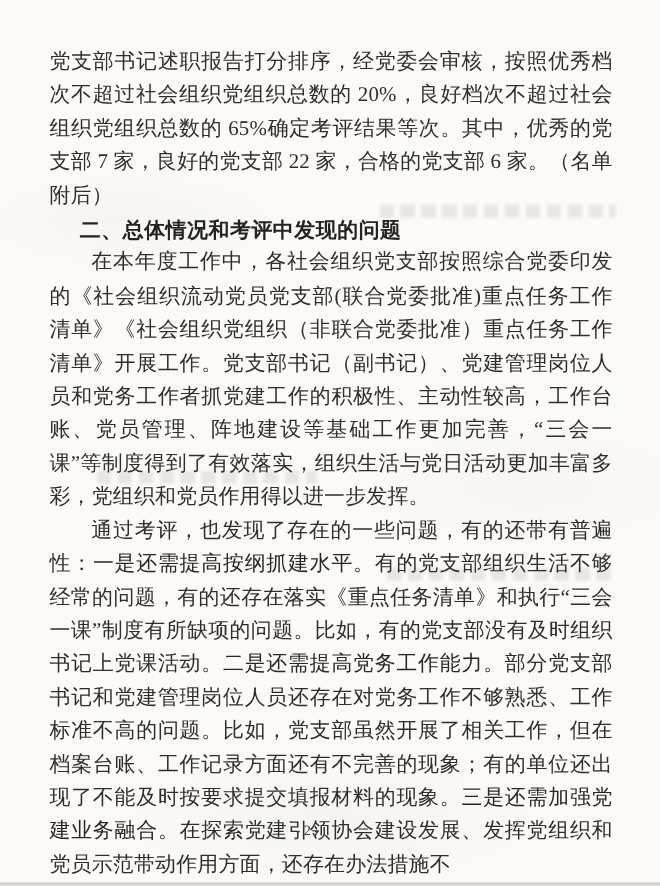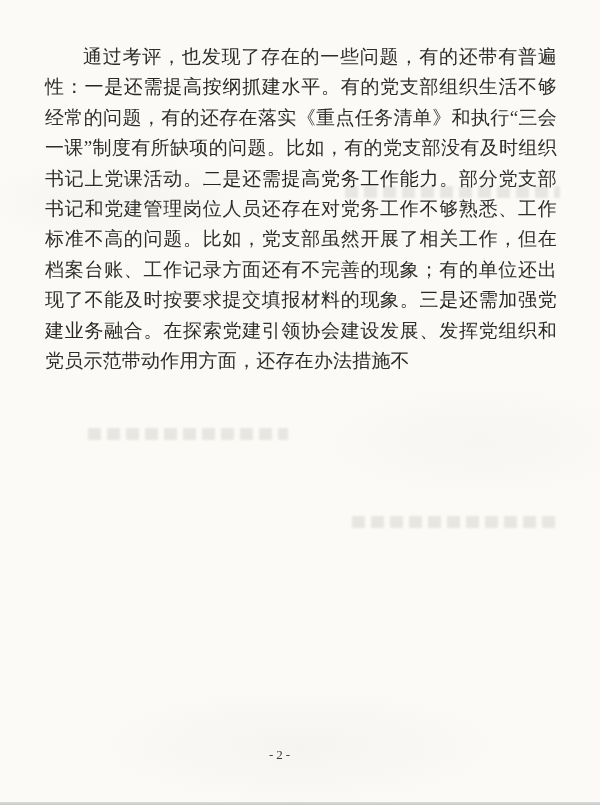--- a/index.html
+++ b/index.html
@@ -77,22 +77,25 @@
   </div>
   <div class="artifact" style="left:88px; top:428px; width:200px;">
     <div class="artifact-row"></div>
   </div>
   <div class="artifact" style="left:352px; top:516px; width:205px;">
     <div class="artifact-row"></div>
   </div>
 
   <div class="content">
 
+    <p>党支部书记述职报告打分排序，经党委会审核，按照优秀档次不超过社会组织党组织总数的 20%，良好档次不超过社会组织党组织总数的 65%确定考评结果等次。其中，优秀的党支部 7 家，良好的党支部 22 家，合格的党支部 6 家。（名单附后）</p>
 
+    <p class="section-heading">二、总体情况和考评中发现的问题</p>
 
+    <p class="para-indent">在本年度工作中，各社会组织党支部按照综合党委印发的《社会组织流动党员党支部(联合党委批准)重点任务工作清单》《社会组织党组织（非联合党委批准）重点任务工作清单》开展工作。党支部书记（副书记）、党建管理岗位人员和党务工作者抓党建工作的积极性、主动性较高，工作台账、党员管理、阵地建设等基础工作更加完善，“三会一课”等制度得到了有效落实，组织生活与党日活动更加丰富多彩，党组织和党员作用得以进一步发挥。</p>
 
     <p class="para-indent"><span>通过考评，也发现了存在的一些问题，有的还带有普遍性：</span><span class="bold-run">一是还需提高按纲抓建水平。</span><span>有的党支部组织生活不够经常的问题，有的还存在落实《重点任务清单》和执行“三会一课”制度有所缺项的问题。比如，有的党支部没有及时组织书记上党课活动。</span><span class="bold-run">二是还需提高党务工作能力。</span><span>部分党支部书记和党建管理岗位人员还存在对党务工作不够熟悉、工作标准不高的问题。比如，党支部虽然开展了相关工作，但在档案台账、工作记录方面还有不完善的现象；有的单位还出现了不能及时按要求提交填报材料的现象。</span><span class="bold-run">三是还需加强党建业务融合。</span><span>在探索党建引领协会建设发展、发挥党组织和党员示范带动作用方面，还存在办法措施不</span></p>
 
   </div>
 
   <div class="footer-page-number">-2-</div>
 
 </div>
 
 <div class="page-edge-bottom"></div>

